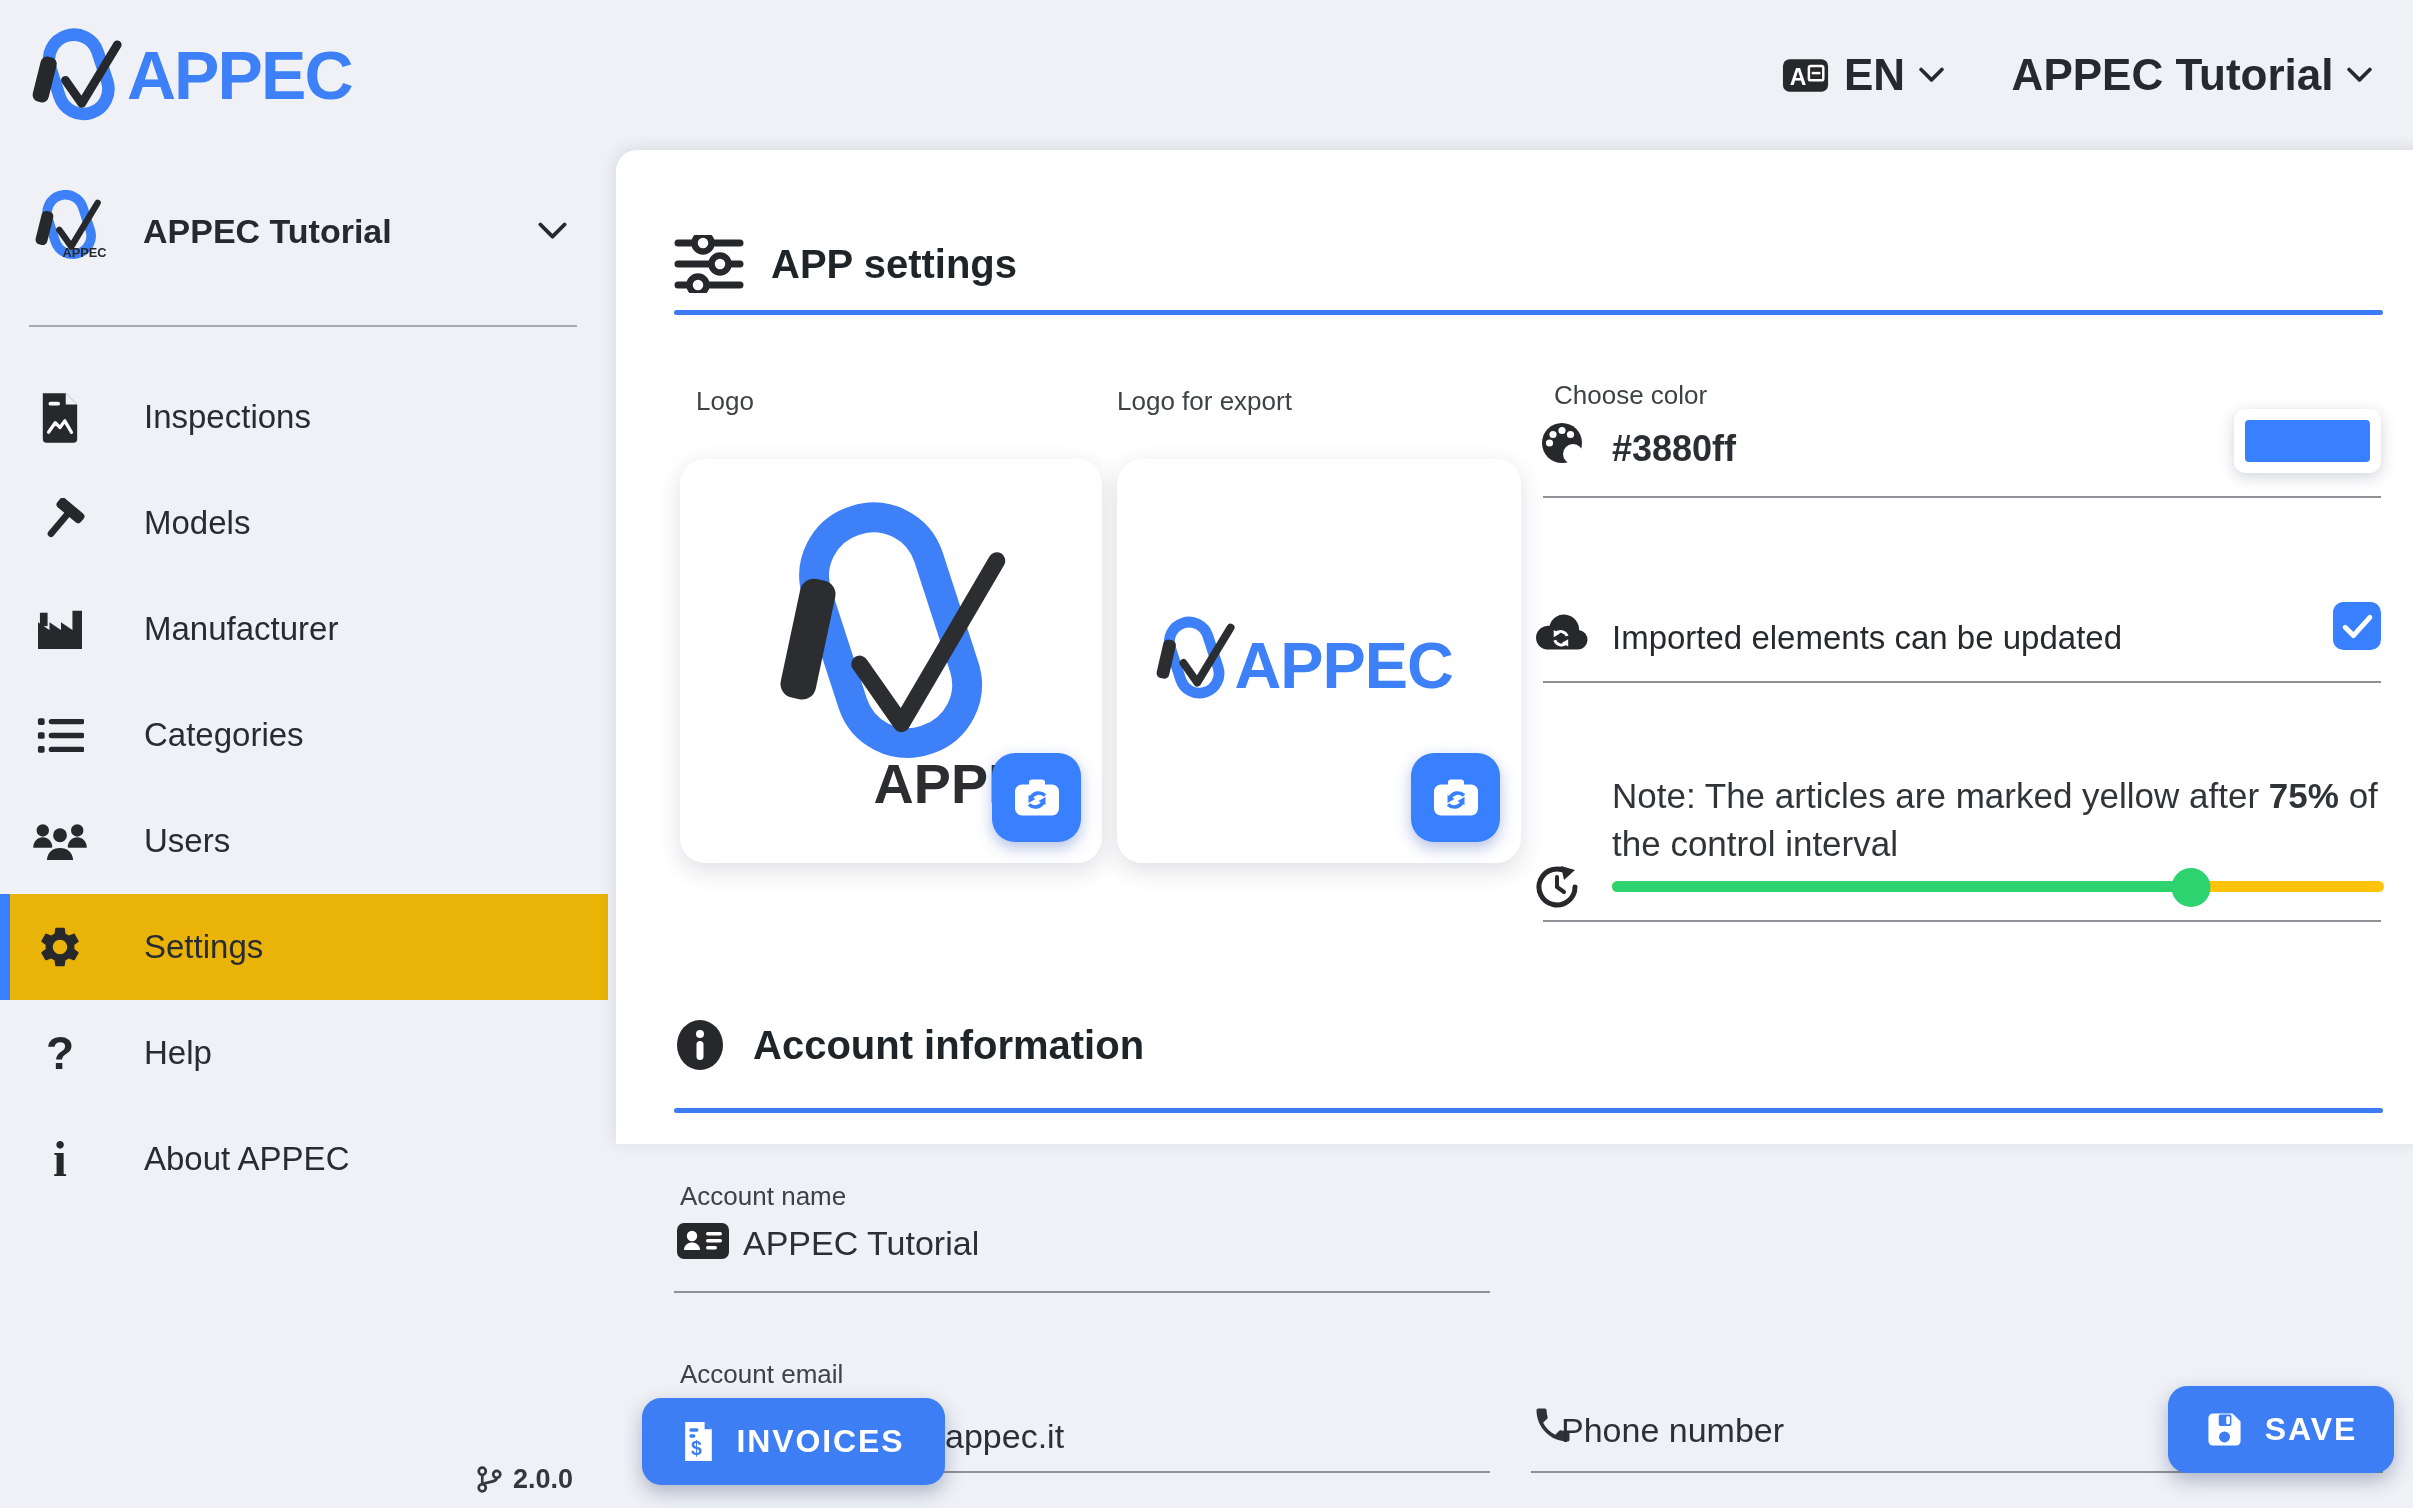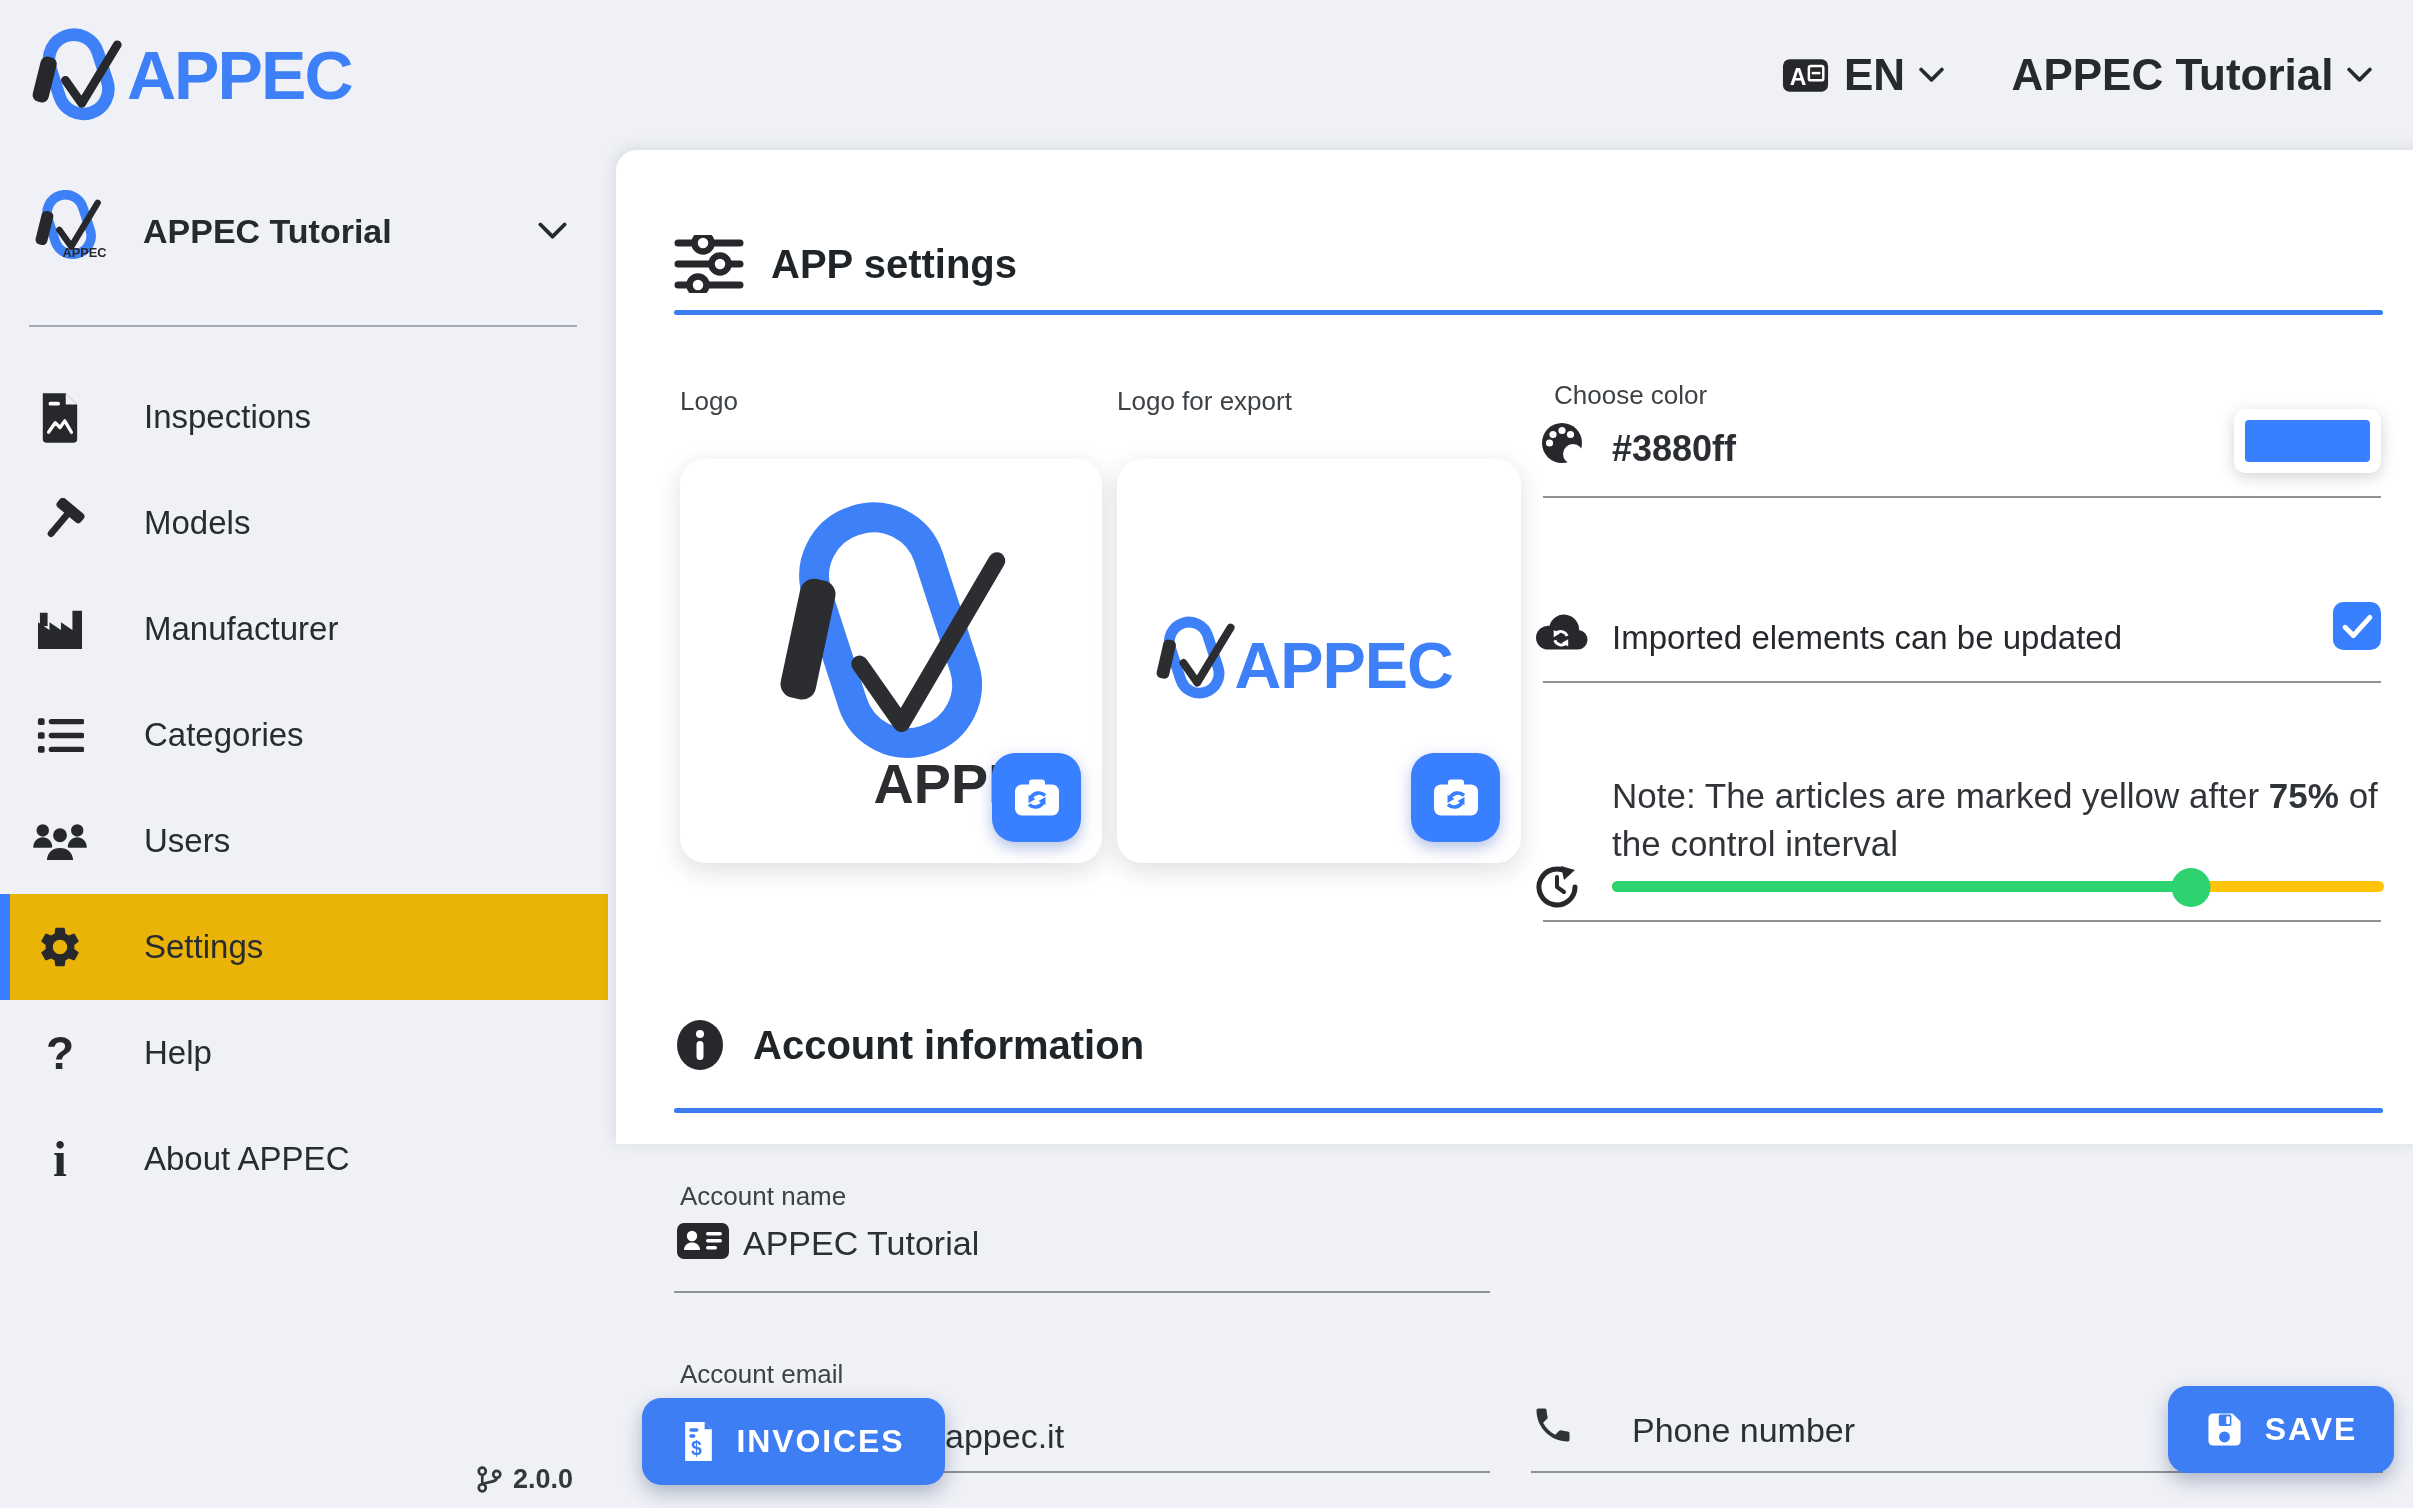--- a/index.html
+++ b/index.html
@@ -240,21 +240,21 @@
         <line x1="4" y1="29" x2="66" y2="29" stroke="#26282b" stroke-width="7" stroke-linecap="round"></line>
         <line x1="4" y1="50" x2="66" y2="50" stroke="#26282b" stroke-width="7" stroke-linecap="round"></line>
         <circle cx="29" cy="8" r="8.5" fill="#fff" stroke="#26282b" stroke-width="6.5"></circle>
         <circle cx="46" cy="29" r="8.5" fill="#fff" stroke="#26282b" stroke-width="6.5"></circle>
         <circle cx="24" cy="50" r="8.5" fill="#fff" stroke="#26282b" stroke-width="6.5"></circle>
       </svg>
       <span>APP settings</span>
     </div>
     <div class="rule-blue" style="top:160px;"></div>
 
-    <div class="field-label" style="left:64px;top:236px;">Logo</div>
+    <div class="field-label" style="left:80px;top:236px;">Logo</div>
     <div class="field-label" style="left:501px;top:236px;">Logo for export</div>
     <div class="field-label" style="left:938px;top:230px;">Choose color</div>
 
     <div class="card" style="left:64px;width:422px;">
       <svg width="299" height="328" viewBox="0 0 300 330">
         <g transform="rotate(-18 150 140)">
           <rect x="92" y="18" width="118" height="232" rx="58" fill="none" stroke="#3d80f8" stroke-width="30"></rect>
         </g>
         <rect x="48" y="82" width="36" height="122" rx="14" transform="rotate(12 66 143)" fill="#2b2d30"></rect>
         <path d="M118 168 L160 228 L256 64" fill="none" stroke="#2b2d30" stroke-width="17" stroke-linecap="round" stroke-linejoin="round"></path>
@@ -369,21 +369,21 @@
 
     <div class="field-label" style="left:64px;top:1209px;">Account email</div>
     <div class="value-row-text" style="left:329px;top:1267px;">appec.it</div>
     <div class="underline" style="left:58px;top:1321px;width:816px;"></div>
 
     <div class="abs" style="left:915px;top:1253px;">
       <svg width="44" height="44" viewBox="0 0 24 24">
         <path fill="#2f3337" d="M6.62 10.79c1.44 2.83 3.76 5.14 6.59 6.59l2.2-2.21c.27-.27.67-.36 1.02-.24 1.12.37 2.33.57 3.57.57.55 0 1 .45 1 1V20c0 .55-.45 1-1 1-9.39 0-17-7.61-17-17 0-.55.45-1 1-1h3.5c.55 0 1 .45 1 1 0 1.25.2 2.45.57 3.57.11.35.03.74-.25 1.02l-2.2 2.2z"></path>
       </svg>
     </div>
-    <div class="value-row-text" style="left:1016px;top:1261px;">Phone number</div>
+    <div class="value-row-text" style="left:945px;top:1261px;">Phone number</div>
     <div class="underline" style="left:915px;top:1321px;width:852px;"></div>
 
     <div class="fab" id="invoices-btn">
       <svg width="33" height="41" viewBox="0 0 32 40" style="font-size:33px">
         <path d="M3 1h19l7 7v31H3z" fill="#fff"></path>
         <polygon points="22,1 29,8 22,8" fill="#3d7ef5"></polygon>
         <rect x="7" y="7" width="9" height="3.4" rx="1.7" fill="#3d7ef5"></rect>
         <rect x="7" y="13" width="6" height="3.4" rx="1.7" fill="#3d7ef5"></rect>
         <text x="15" y="33" text-anchor="middle" font-family="Liberation Sans, sans-serif" font-size="19" font-weight="700" fill="#3d7ef5">$</text>
       </svg>

